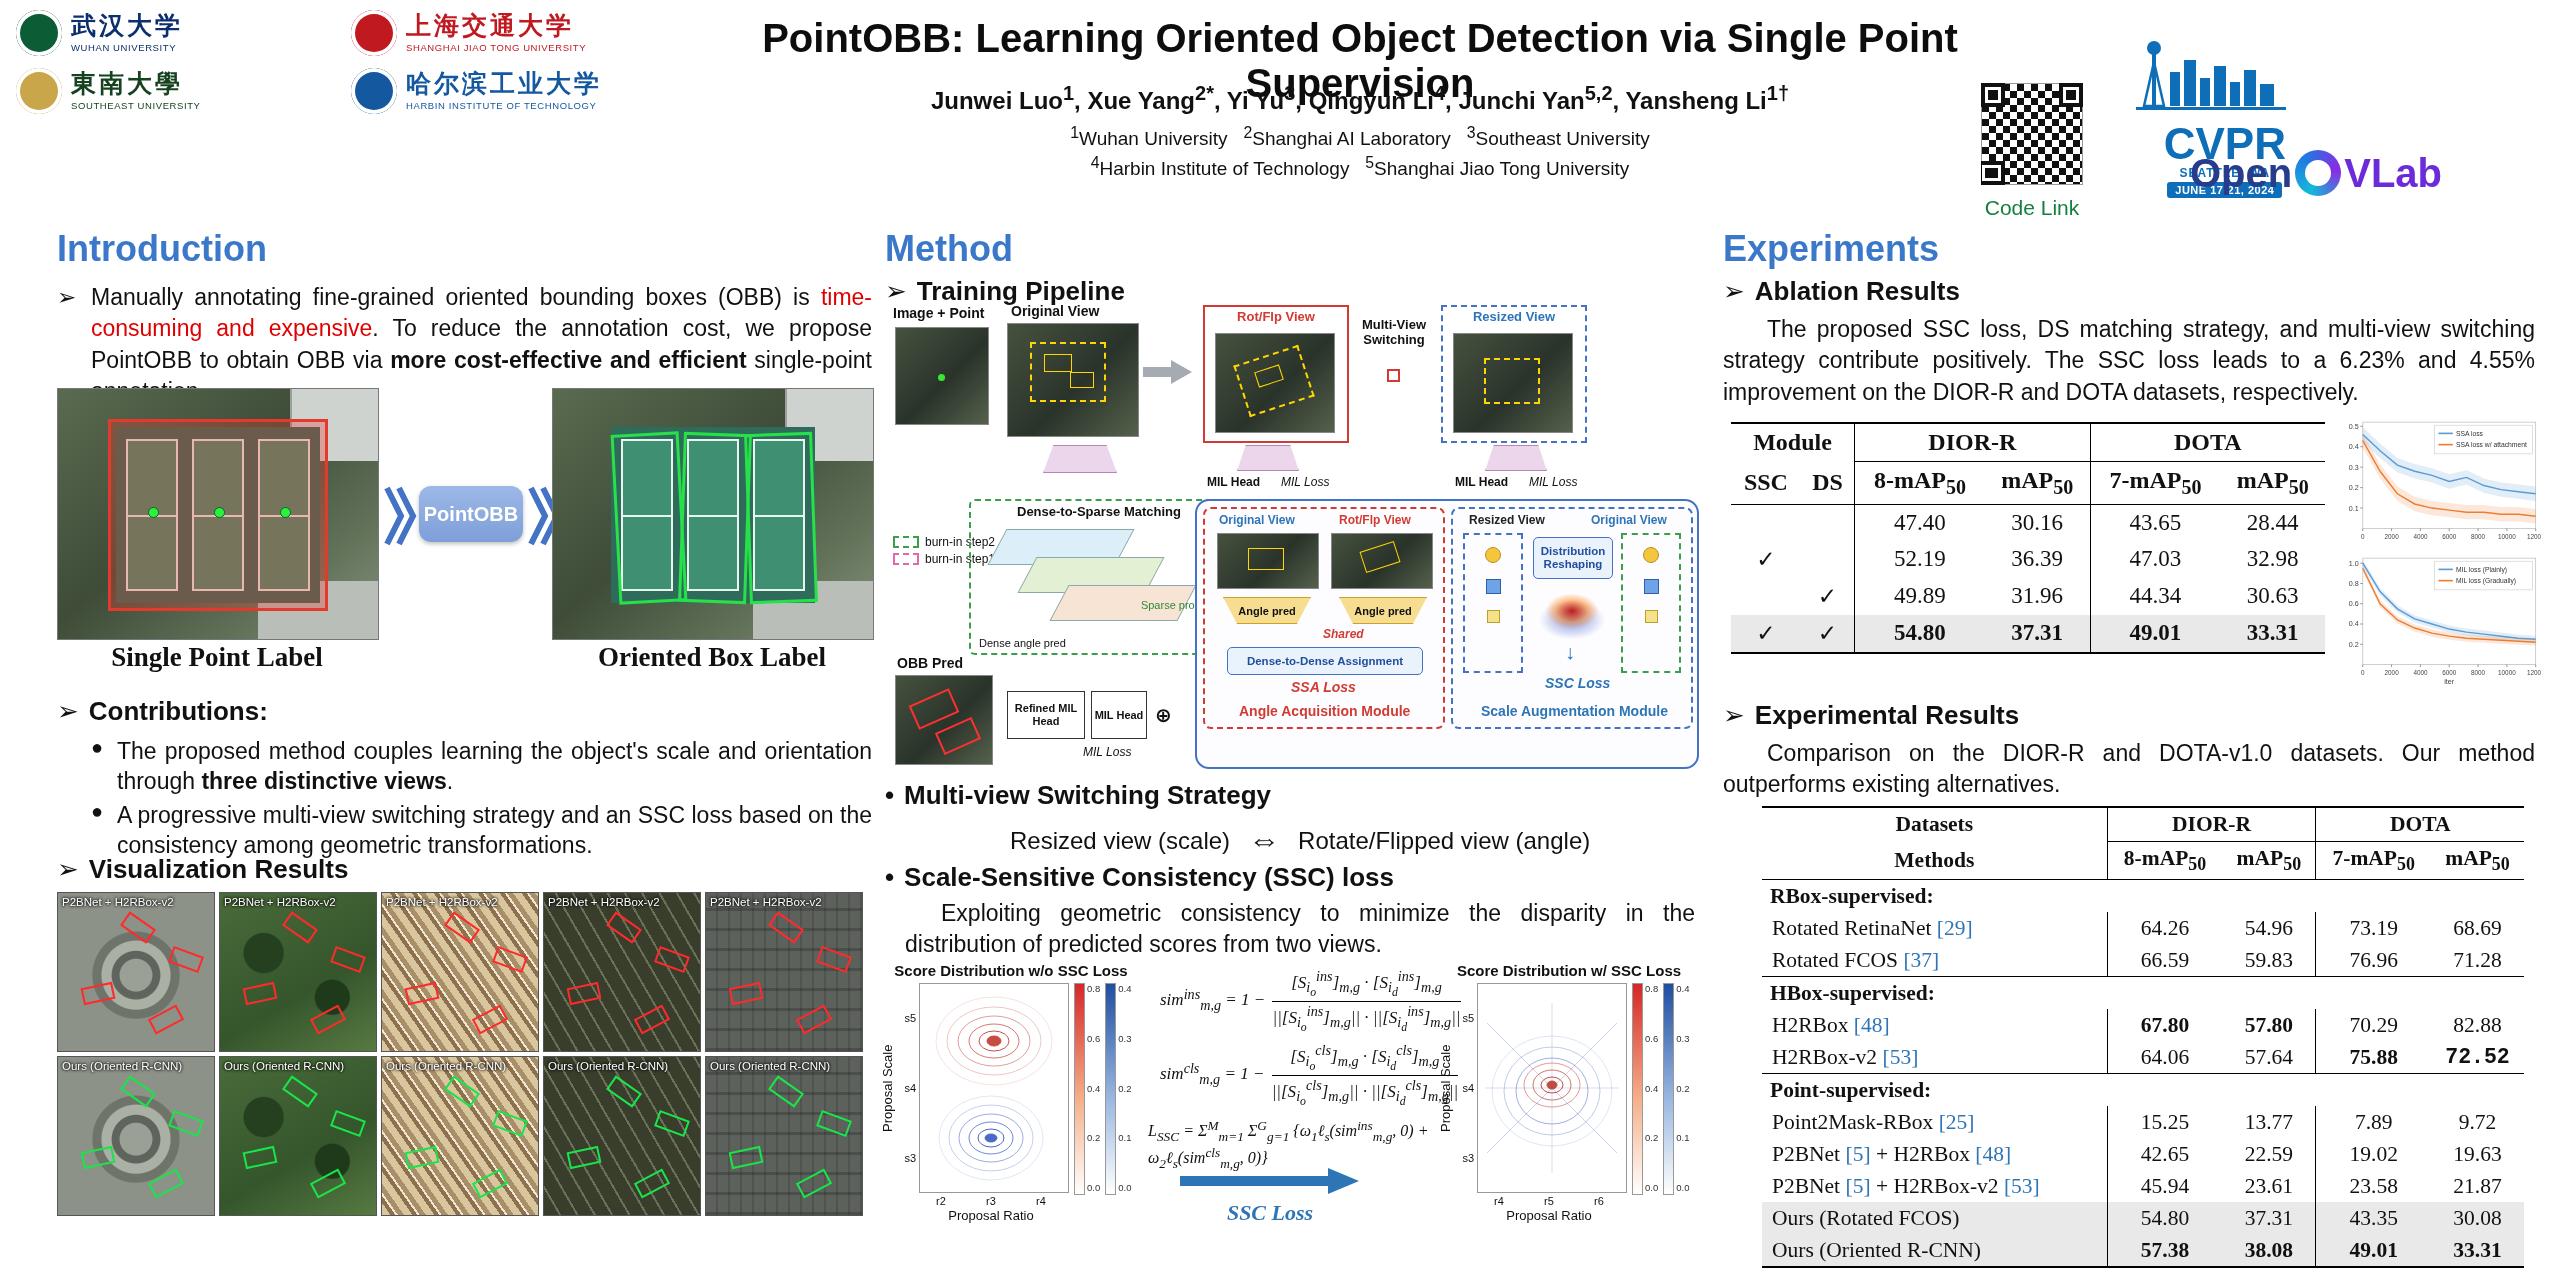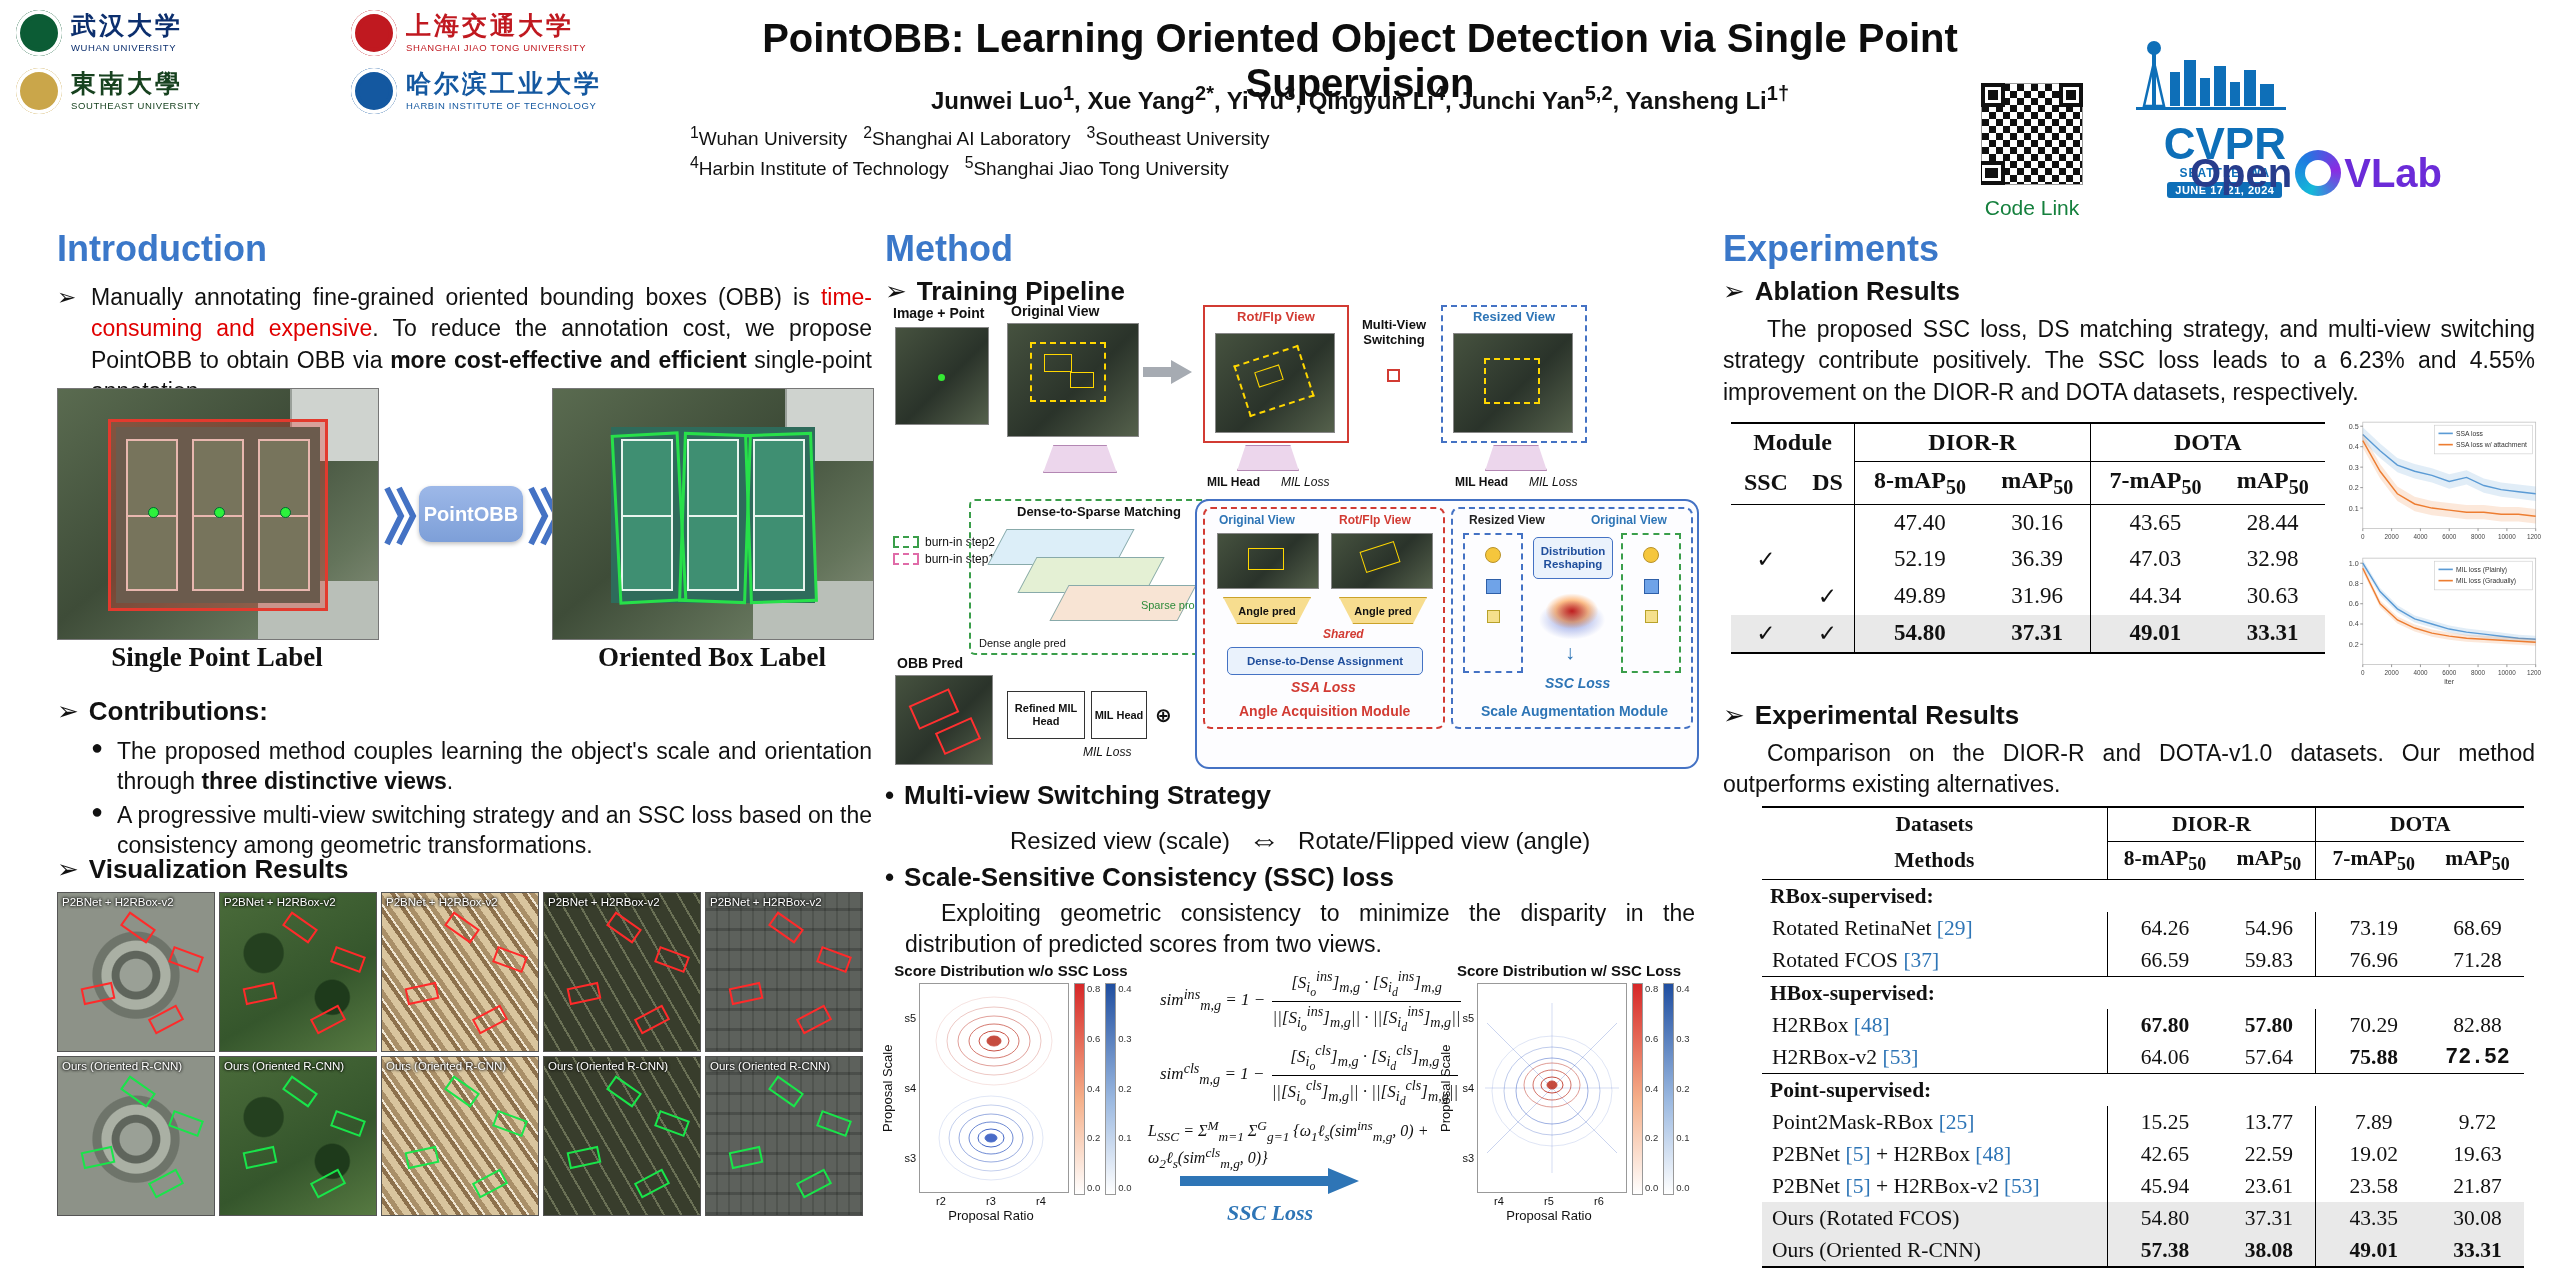--- a/index.html
+++ b/index.html
@@ -16,21 +16,21 @@
   .logo-item{display:flex;align-items:center;gap:9px;}
   .logo-seal{flex:0 0 auto;width:46px;height:46px;border-radius:50%;}
   .logo-txt{display:flex;flex-direction:column;line-height:1.05;}
   .logo-cn{font-family:"Liberation Serif","DejaVu Serif",serif;font-weight:700;font-size:25px;letter-spacing:3px;}
   .logo-en{font-size:9.5px;letter-spacing:.6px;margin-top:3px;}
 
   .title{position:absolute;left:690px;top:16px;width:1340px;text-align:center;
     font-size:40px;font-weight:700;color:#0d0d0d;}
   .authors{position:absolute;left:690px;top:82px;width:1340px;text-align:center;
     font-size:24px;font-weight:700;}
-  .affil{position:absolute;left:690px;width:1340px;text-align:left;font-size:19px;}
+  .affil{position:absolute;left:690px;width:1340px;text-align:center;font-size:19px;}
 
   .qr{position:absolute;left:1982px;top:84px;width:100px;height:100px;
     background:repeating-conic-gradient(#101010 0% 25%,#ffffff 0% 50%) 0 0/14px 14px;
     outline:1px solid #9a9a9a;}
   .fp{position:absolute;width:24px;height:24px;border:4px solid #101010;background:#fff;box-sizing:border-box;}
   .fp::after{content:'';position:absolute;inset:3px;background:#101010;}
   .fp.tl{left:-1px;top:-1px}.fp.tr{right:-1px;top:-1px}.fp.bl{left:-1px;bottom:-1px}
   .code-link{position:absolute;left:1964px;top:196px;width:136px;text-align:center;
     color:#15803d;font-weight:400;font-size:21px;}
 

